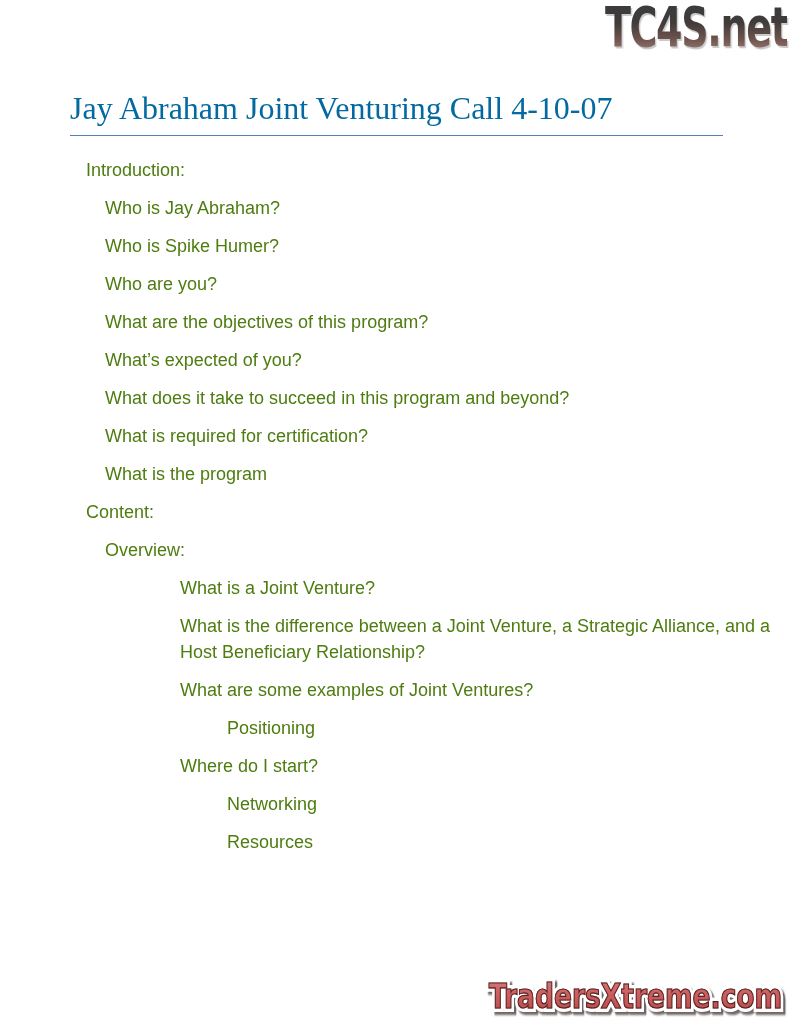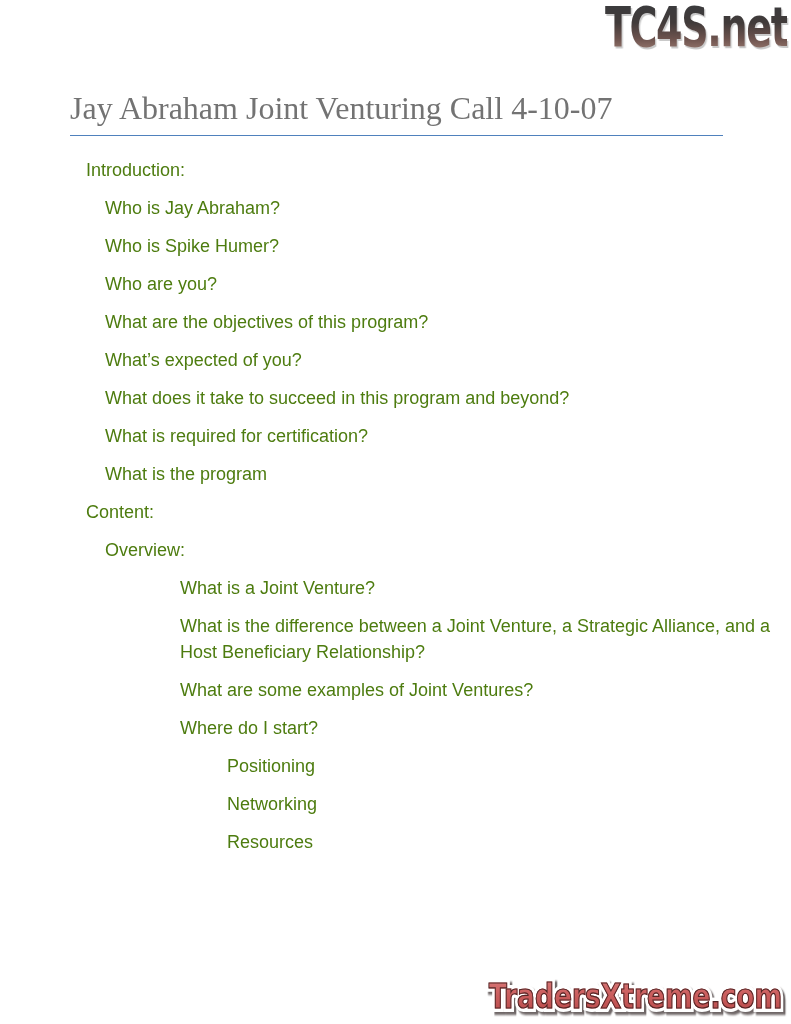--- a/index.html
+++ b/index.html
@@ -17,21 +17,21 @@
     background:linear-gradient(180deg,#3b3b3d 8%,#413b3a 42%,#6d534e 72%,#997970 96%);
     -webkit-background-clip:text; background-clip:text; color:transparent;
     filter:drop-shadow(2px 2px 0px #c9c9c9);
     white-space:nowrap;
   }
 
   
   .title {
     position:absolute; top:88px; left:70px; width:653px; margin:0;
     font-family:"Liberation Serif", serif; font-weight:normal;
-    font-size:32px; line-height:40px; color:#737373;
+    font-size:32px; line-height:40px; color:#0369a1;
     padding-bottom:7px; border-bottom:1px solid #4F81BD;
     white-space:nowrap;
   }
 
   
   .content {
     position:absolute; top:157px; left:86px; width:660px;
     font-size:18px; line-height:26px; color:#4d7c0f;
   }
   .para { margin:0 0 12px 0; white-space:nowrap; }
@@ -99,22 +99,22 @@
     <p class="para i1">What is required for certification?</p>
     <p class="para i1">What is the program</p>
     <p class="para i0">Content:</p>
     <p class="para i1">Overview:</p>
     <p class="para i2">What is a Joint Venture?</p>
     <div class="para i2">
       <div class="line">What is the difference between a Joint Venture, a Strategic Alliance, and a</div>
       <div class="line">Host Beneficiary Relationship?</div>
     </div>
     <p class="para i2">What are some examples of Joint Ventures?</p>
+    <p class="para i3">Positioning</p>
     <p class="para i2">Where do I start?</p>
-    <p class="para i3">Positioning</p>
     <p class="para i3">Networking</p>
     <p class="para i3">Resources</p>
   </div>
 
 
   <div class="wm wm-traders">
     <span class="wm-back">TradersXtreme.com</span>
     <span class="wm-front">TradersXtreme.com</span>
   </div>
 

